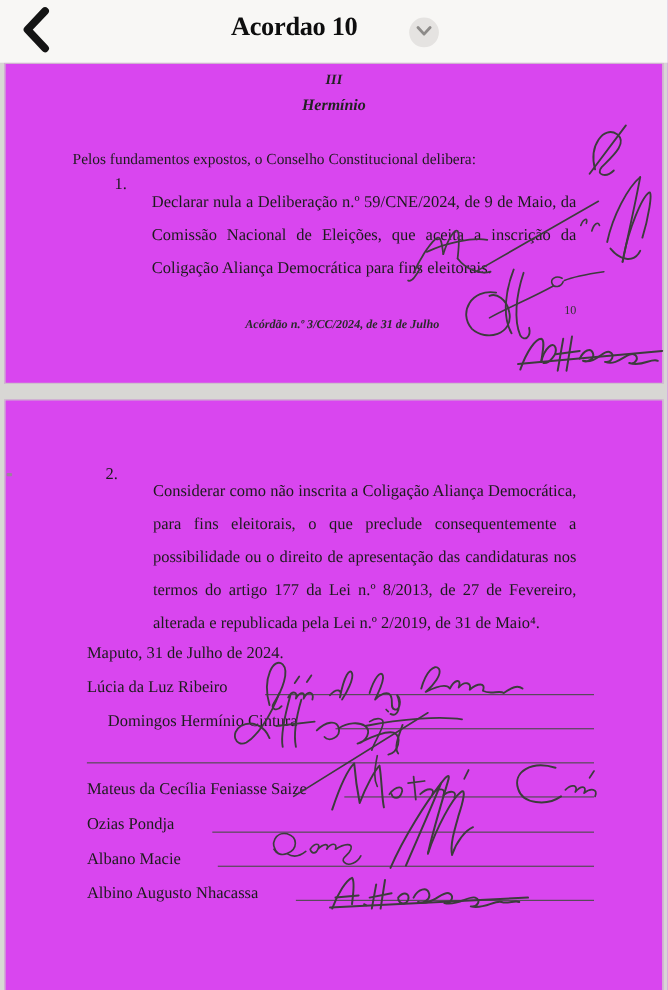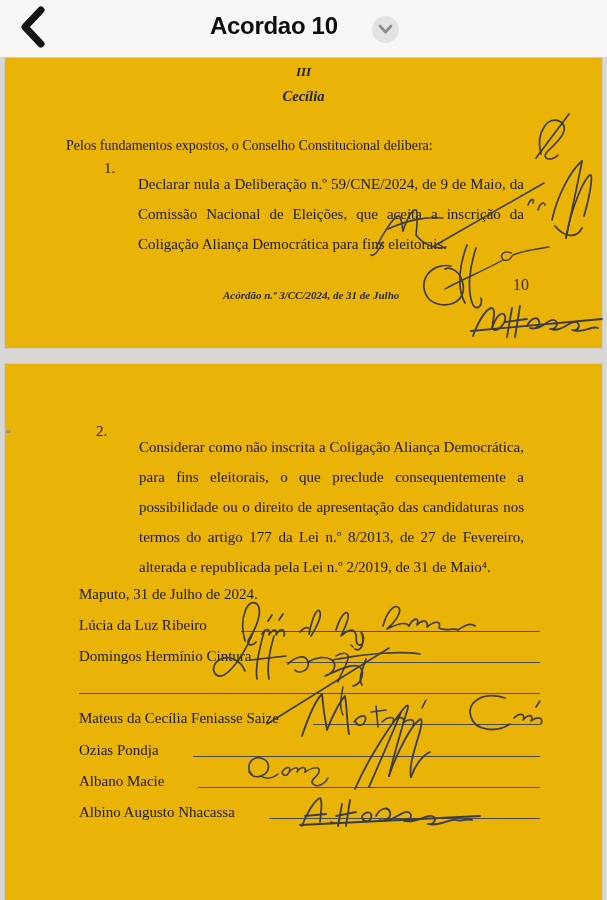--- a/index.html
+++ b/index.html
@@ -11,46 +11,46 @@
     -webkit-font-smoothing:antialiased;
   }
   
   .app-header{
     position:absolute;left:0;top:0;width:607px;height:57px;
     background:#f8f7f5;z-index:5;
   }
   .back-btn{position:absolute;left:14px;top:5px;width:40px;height:46px;cursor:pointer;background:none;border:none;padding:0;}
   .app-title{
     position:absolute;left:210px;top:12px;
-    font-family:Liberation Sans, sans-serif;
+    font-family:Liberation Serif, serif;
     font-weight:700;font-size:24px;color:#0e0e0e;letter-spacing:-.3px;
     white-space:nowrap;
   }
   .title-dd{
     position:absolute;left:372px;top:16px;width:27px;height:27px;border-radius:50%;
     background:#e5e3e1;display:flex;align-items:center;justify-content:center;cursor:pointer;
   }
   
   .page{
-    position:absolute;left:4px;width:599px;background:#eab308;
+    position:absolute;left:4px;width:599px;background:#d946ef;
     border:1px solid #cecdc9;box-sizing:border-box;
   }
   .page1{top:57px;height:292px;}
   .page2{top:363px;height:537px;border-bottom:none;}
   .sig-layer{position:absolute;left:0;top:0;pointer-events:none;}
   .center-head{position:absolute;left:0;width:100%;text-align:center;font-weight:700;font-style:italic;color:#222;}
   .intro{position:absolute;left:61px;top:80px;font-size:14px;color:#1c1c1c;}
   .item{position:absolute;display:flex;line-height:30px;font-size:15px;color:#1c1c1c;}
   .item .num{flex:none;}
   .item .itext{margin:16px;text-align:justify;}
   .footer-ref{
     position:absolute;left:218px;top:231px;
     font-weight:700;font-style:italic;font-size:11px;color:#2a2a2a;
   }
-  .page-number{position:absolute;left:508px;top:218px;font-size:16px;color:#333;}
+  .page-number{position:absolute;left:508px;top:218px;font-size:11px;color:#333;}
   .plain-line{position:absolute;left:74px;font-size:15px;color:#1c1c1c;}
   .sign-row{
     position:absolute;left:74px;right:62px;height:21px;
     display:flex;align-items:flex-end;font-size:15px;color:#1c1c1c;gap:32px;
   }
   .sign-row .name{white-space:nowrap;padding-right:2px;}
   .sign-row .line{flex:1;border-bottom:1.2px solid #4a4a4a;height:1px;margin-bottom:2px;}
   .edge-tick{position:absolute;left:6px;top:430px;width:5px;height:3px;background:#8f8e8b;border-radius:1px;opacity:.8;}
   svg.ink path, svg.ink line{fill:none;stroke:#3c3c3c;stroke-linecap:round;stroke-linejoin:round;}
 </style>
@@ -72,21 +72,21 @@
         <polyline points="3,3 8.5,9 14,3" fill="none" stroke="#8d8b89" stroke-width="2.6" stroke-linecap="round" stroke-linejoin="round"></polyline>
       </svg>
     </span>
   </div>
 </div>
 
 <div>
 
   <div class="page page1">
     <div class="center-head" style="top:6px;font-size:13px;">III</div>
-    <div class="center-head" style="top:30px;font-size:14.5px;">Cecília</div>
+    <div class="center-head" style="top:30px;font-size:14.5px;">Hermínio</div>
 
     <div class="intro">Pelos fundamentos expostos, o Conselho Constitucional delibera:</div>
 
     <div class="item" style="left:99px;top:95px;width:436px;">
       <span class="num" style="width:18px;">1.</span>
       <p class="itext">Declarar nula a Deliberação n.º 59/CNE/2024, de 9 de Maio, da Comissão Nacional de Eleições, que aceita a inscrição da Coligação Aliança Democrática para fins eleitorais.</p>
     </div>
 
     <div class="footer-ref">Acórdão n.º 3/CC/2024, de 31 de Julho</div>
     <div class="page-number">10</div>
@@ -134,21 +134,21 @@
       <span class="num" style="width:27px;">2.</span>
       <p class="itext">Considerar como não inscrita a Coligação Aliança Democrática, para fins eleitorais, o que preclude consequentemente a possibilidade ou o direito de apresentação das candidaturas nos termos do artigo 177 da Lei n.º 8/2013, de 27 de Fevereiro, alterada e republicada pela Lei n.º 2/2019, de 31 de Maio⁴.</p>
     </div>
 
     <div class="plain-line" style="top:222px;">Maputo, 31 de Julho de 2024.</div>
 
     <div class="sign-row" style="top:249px;">
       <span class="name">Lúcia da Luz Ribeiro</span>
         <span class="line"></span>
     </div>
-    <div class="sign-row" style="top:280px;">
+    <div class="sign-row" style="top:280px;margin-left:19px;">
       <span class="name">Domingos Hermínio Cintura</span>
         <span class="line"></span>
     </div>
     <div class="sign-row" style="top:311px;">
         <span class="line"></span>
     </div>
     <div class="sign-row" style="top:342px;">
       <span class="name">Mateus da Cecília Feniasse Saize</span>
         <span class="line"></span>
     </div>

